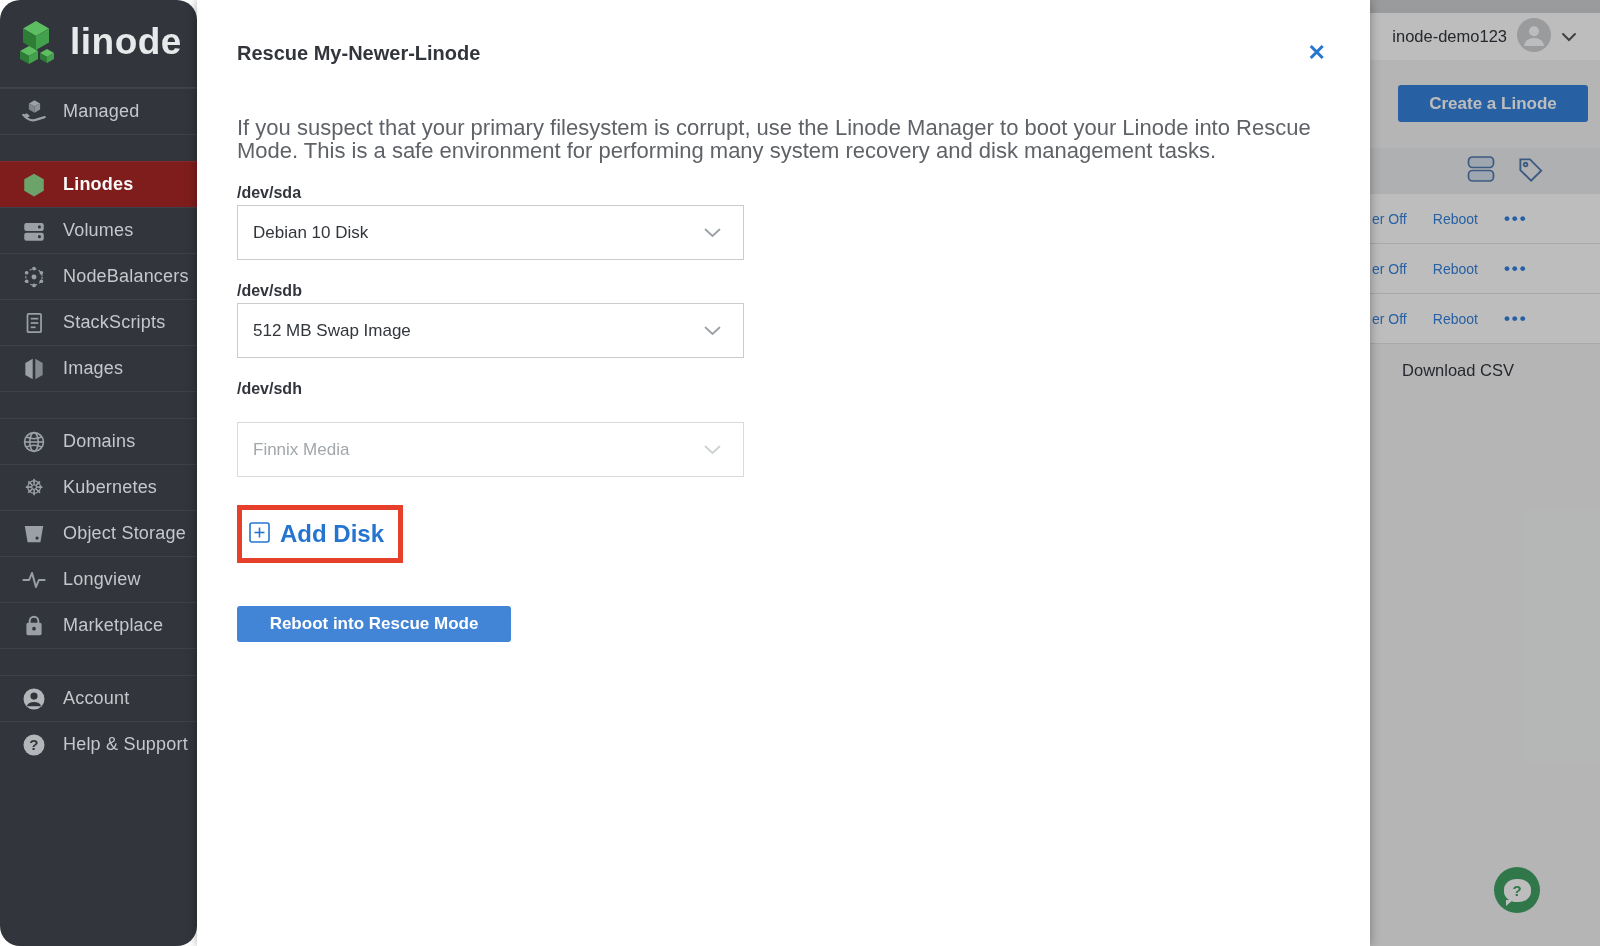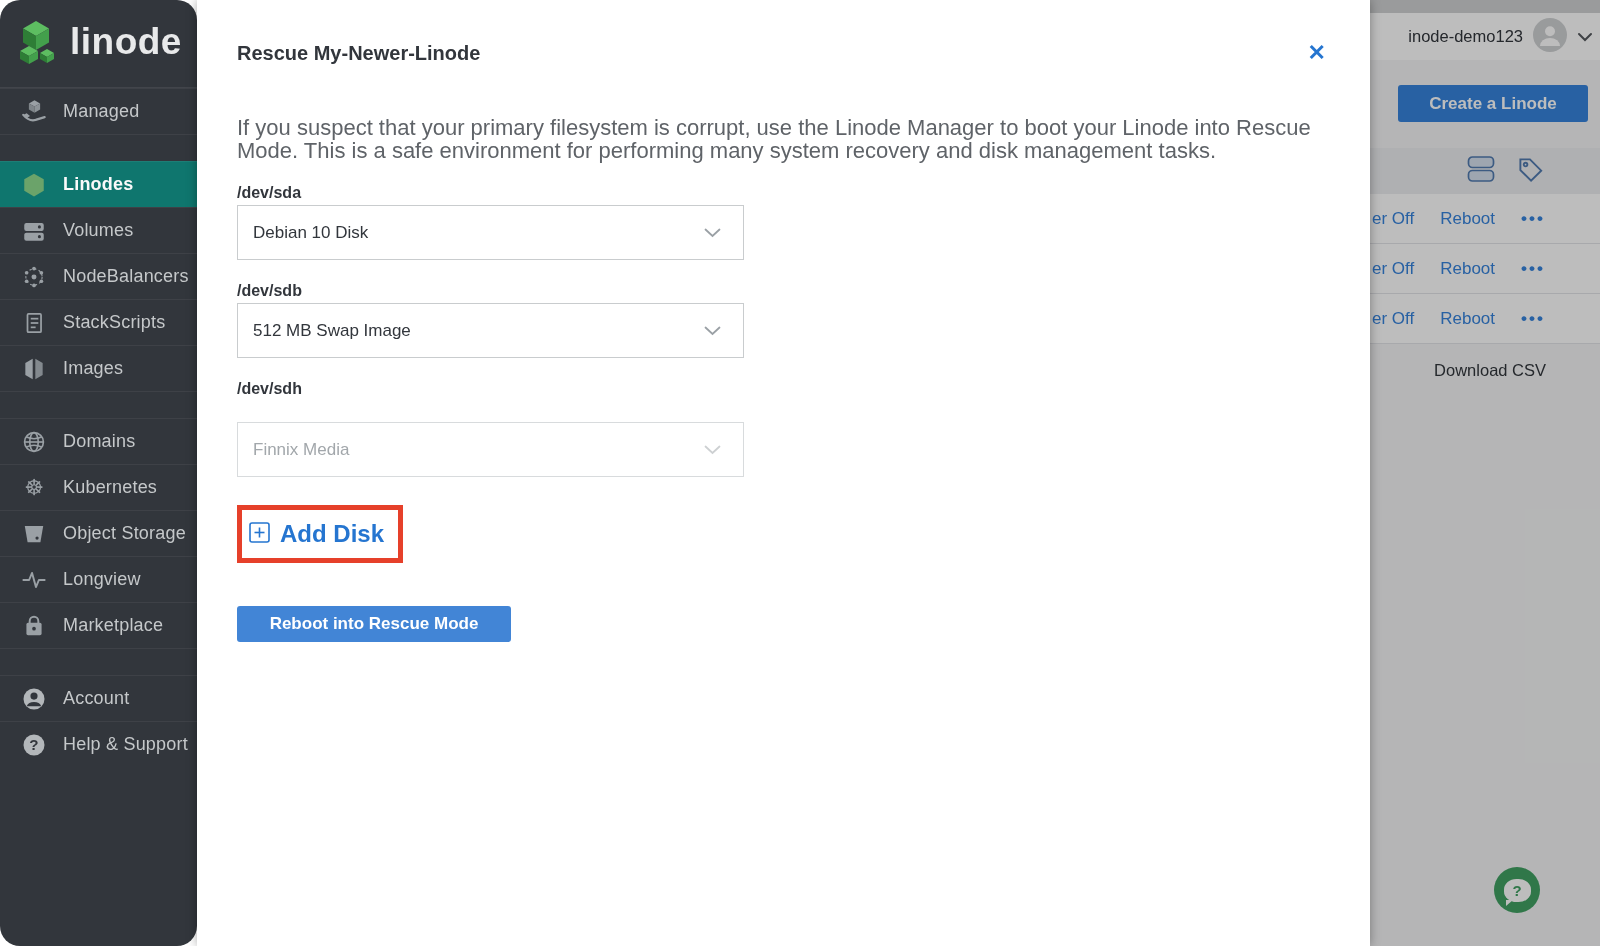--- a/index.html
+++ b/index.html
@@ -22,52 +22,52 @@
     border-bottom:1px solid rgba(255,255,255,.08);
   }
   .wordmark { font-size:37px; font-weight:bold; color:#e8e9ea; letter-spacing:.5px; line-height:1; margin-top:-4px;}
   .nav-item {
     height:46px; display:flex; align-items:center; padding-left:20px; gap:15px;
     border-top:1px solid rgba(255,255,255,.06); cursor:pointer; white-space:nowrap;
   }
   .nav-item:first-child { border-top:none; }
   .nav-ico { width:28px; display:flex; justify-content:center; align-items:center; flex:0 0 28px; }
   .nav-label { font-size:18px; color:#c5c8ca; letter-spacing:.2px; }
-  .nav-item.active { background:#0f766e; }
+  .nav-item.active { background:#7f1d1d; }
   .nav-item.active .nav-label { color:#fafafa; font-weight:bold; }
   .nav-gap { height:27px; border-top:1px solid rgba(255,255,255,.06); }
   .uni-ico { font-size:22px; color:#9aa0a5; line-height:1; }
 
   
   .right-panel {
     position:absolute; left:1370px; top:0; width:230px; height:946px;
     background:#f4f5f6; z-index:1; overflow:hidden;
   }
   .top-strip { height:13px; background:#d0d1d3; }
   .topbar {
     height:47px; background:#fff; display:flex; align-items:center;
-    justify-content:flex-end; padding-right:7px; gap:10px;
+    justify-content:flex-end; padding-right:23px; gap:10px;
   }
   .username { font-size:16.5px; color:#32363c; white-space:nowrap; }
   .create-btn {
     margin:25px 12px 0 28px; height:37px; background:#3683dc; border-radius:3px;
     color:#fff; font-size:17px; font-weight:bold; display:flex; align-items:center;
     justify-content:center; cursor:pointer; white-space:nowrap;
   }
   .table-header {
     margin-top:26px; height:46px; background:#eceef1; display:flex; align-items:center;
     justify-content:flex-end; gap:22px; padding-right:56px;
   }
   .lrow {
     height:50px; background:#fff; border-bottom:1px solid #e3e5e8;
     display:flex; align-items:center; padding-left:2px; gap:26px; white-space:nowrap;
   }
-  .lrow .lnk { color:#3683dc; font-size:17px; cursor:pointer; }
+  .lrow .lnk { color:#3683dc; font-size:14px; cursor:pointer; }
   .lrow .dots { color:#3683dc; font-size:17px; font-weight:bold; letter-spacing:2px; cursor:pointer; }
-  .csv-row { margin-top:17px; text-align:right; padding-right:54px; }
+  .csv-row { margin-top:17px; text-align:center; padding-right:54px; }
   .csv-link { font-size:16.5px; color:#32363c; cursor:pointer; }
   .beacon {
     position:absolute; right:60px; bottom:33px; width:46px; height:46px; border-radius:50%;
     background:#41a163; display:flex; align-items:center; justify-content:center; cursor:pointer;
   }
   .beacon-bubble {
     width:27px; height:23px; background:#fff; border-radius:46%;
     display:flex; align-items:center; justify-content:center;
     color:#41a163; font-weight:bold; font-size:15px; position:relative;
   }

